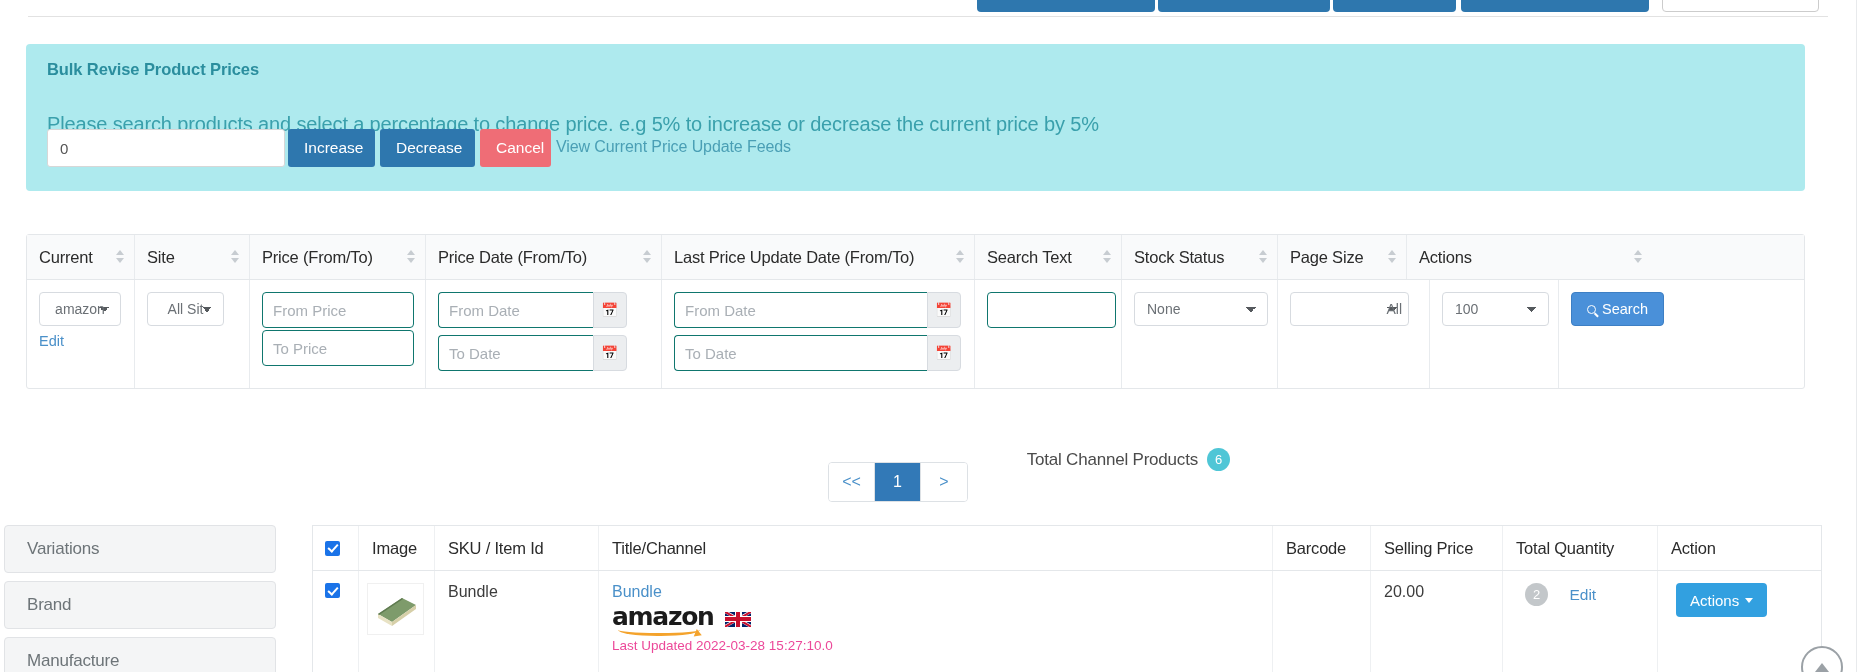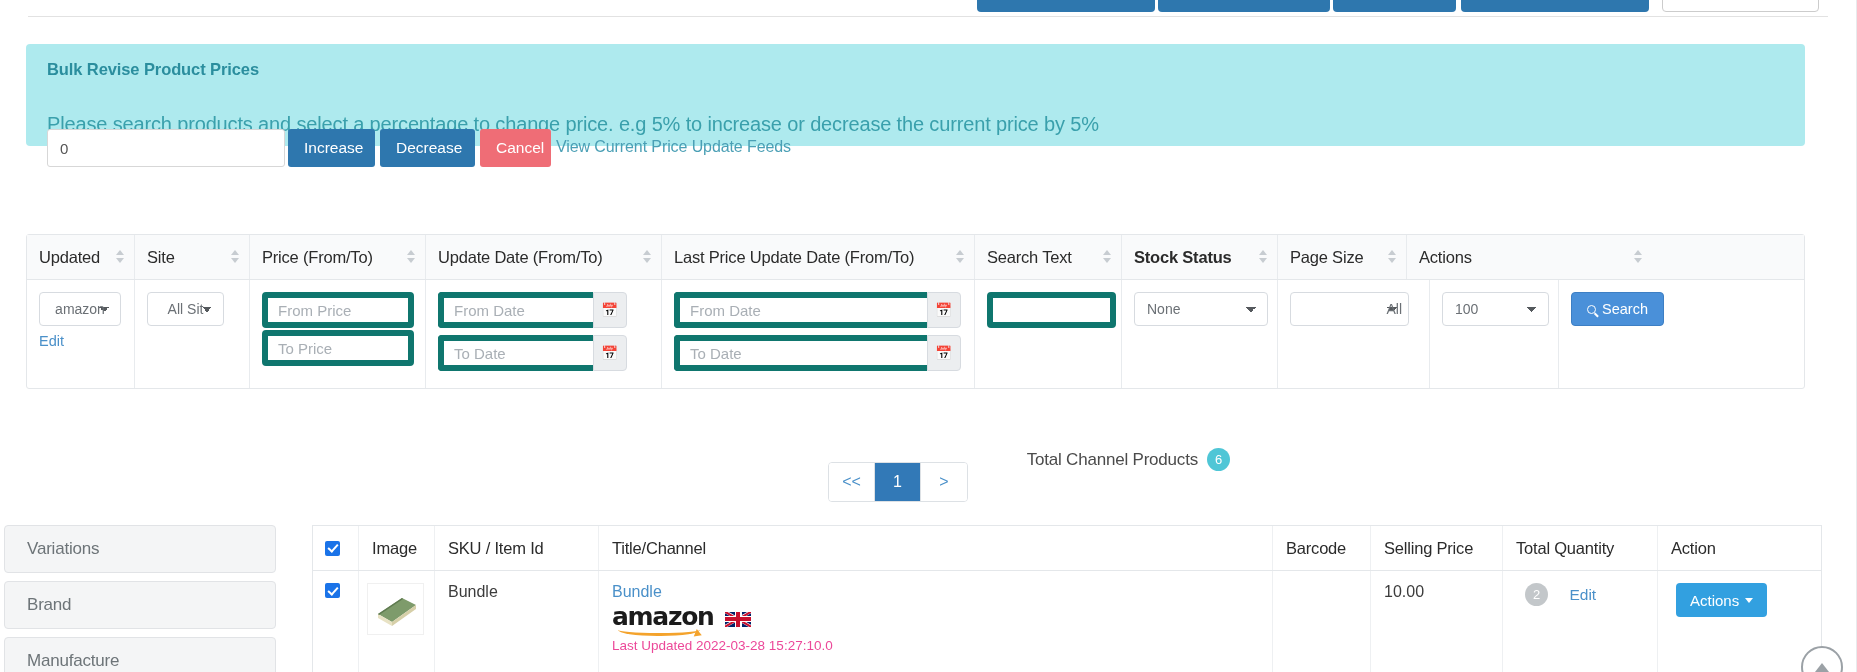--- a/index.html
+++ b/index.html
@@ -33,21 +33,21 @@
     white-space: nowrap; overflow: hidden;
   }
   .hr-top {
     position: absolute; top: 16px; left: 28px; width: 1800px;
     height: 1px; background: #e2e2e2;
   }
 
   
   .alert-box {
     position: absolute; left: 26px; top: 44px;
-    width: 1779px; height: 102px;
+    width: 1779px; height: 147px;
     background: #aeeaee; border-radius: 4px;
   }
   .alert-title {
     position: absolute; left: 21px; top: 16px;
     font-size: 16.5px; font-weight: bold; color: #2b8e9e;
     letter-spacing: -0.1px;
   }
   .alert-sub {
     position: absolute; left: 21px; top: 42px;
     font-size: 20px; color: #3aa0ac; letter-spacing: -0.15px; margin-top: 27px;
@@ -130,21 +130,21 @@
       calc(100% - 11px) 14px;
     background-size: 5px 5px, 5px 5px;
     background-repeat: no-repeat;
     text-align: center;
   }
   .edit-link {
     position: absolute; left: 12px; top: 53px;
     font-size: 14.5px; color: #4a90c9; cursor: pointer;
   }
   input.txt {
-    height: 36px; border: 6px solid #0f766e; border-radius: 4px;
+    height: 36px; border: 1px solid #0f766e; border-radius: 4px;
     background: #fff; font-size: 15px; color: #555;
     font-family: "Liberation Sans", sans-serif;
     padding: 0 10px; outline: none;
   }
   input.txt::placeholder { color: #a9afb5; }
   .dategrp { position: relative; display: flex; }
   .dategrp input.txt {
     border-top-right-radius: 0; border-bottom-right-radius: 0;
     border-right: none;
   }
@@ -375,62 +375,62 @@
     <input class="alert-input" type="text" value="0" style="">
     <button class="btn-inc">Increase</button>
     <button class="btn-dec">Decrease</button>
     <button class="btn-can">Cancel</button>
     <a class="feeds-link">View Current Price Update Feeds</a>
   </div>
 
   <div class="filter-table">
     <div class="fhead">
       <div class="fh" style="width:108px;">
-        <span>Updated</span>
+        <span>Current</span>
         <span class="sortico">
             <i class="up"></i>
             <i class="down"></i>
           </span>
       </div>
       <div class="fh" style="width:115px;">
         <span>Site</span>
         <span class="sortico">
             <i class="up"></i>
             <i class="down"></i>
           </span>
       </div>
       <div class="fh" style="width:176px;">
         <span>Price (From/To)</span>
         <span class="sortico">
             <i class="up"></i>
             <i class="down"></i>
           </span>
       </div>
       <div class="fh" style="width:236px;">
-        <span>Update Date (From/To)</span>
+        <span>Price Date (From/To)</span>
         <span class="sortico">
             <i class="up"></i>
             <i class="down"></i>
           </span>
       </div>
       <div class="fh" style="width:313px;">
         <span>Last Price Update Date (From/To)</span>
         <span class="sortico">
             <i class="up"></i>
             <i class="down"></i>
           </span>
       </div>
       <div class="fh" style="width:147px;">
         <span>Search Text</span>
         <span class="sortico">
             <i class="up"></i>
             <i class="down"></i>
           </span>
       </div>
-      <div class="fh" style="width:156px;font-weight:bold;">
+      <div class="fh" style="width:156px;">
         <span>Stock Status</span>
         <span class="sortico">
             <i class="up"></i>
             <i class="down"></i>
           </span>
       </div>
       <div class="fh" style="width:129px;">
         <span>Page Size</span>
         <span class="sortico">
             <i class="up"></i>
@@ -610,21 +610,21 @@
             <i class="vr"></i>
               <i class="hr"></i>
           </span>
         </div>
         <div class="lastupd">Last Updated 2022-03-28 15:27:10.0</div>
       </div>
       <div class="pc" style="width:98px;">
         <span></span>
       </div>
       <div class="pc" style="width:132px;">
-        <span>10.00</span>
+        <span>20.00</span>
       </div>
       <div class="pc" style="width:155px; padding-left:22px;">
         <span class="qty-badge">2</span>
         <span class="qty-edit">Edit</span>
       </div>
       <div class="pc" style="width:163px; padding-left:18px;">
         <button class="actions-btn">
           <span>Actions</span>
           <span class="chev"></span>
         </button>

